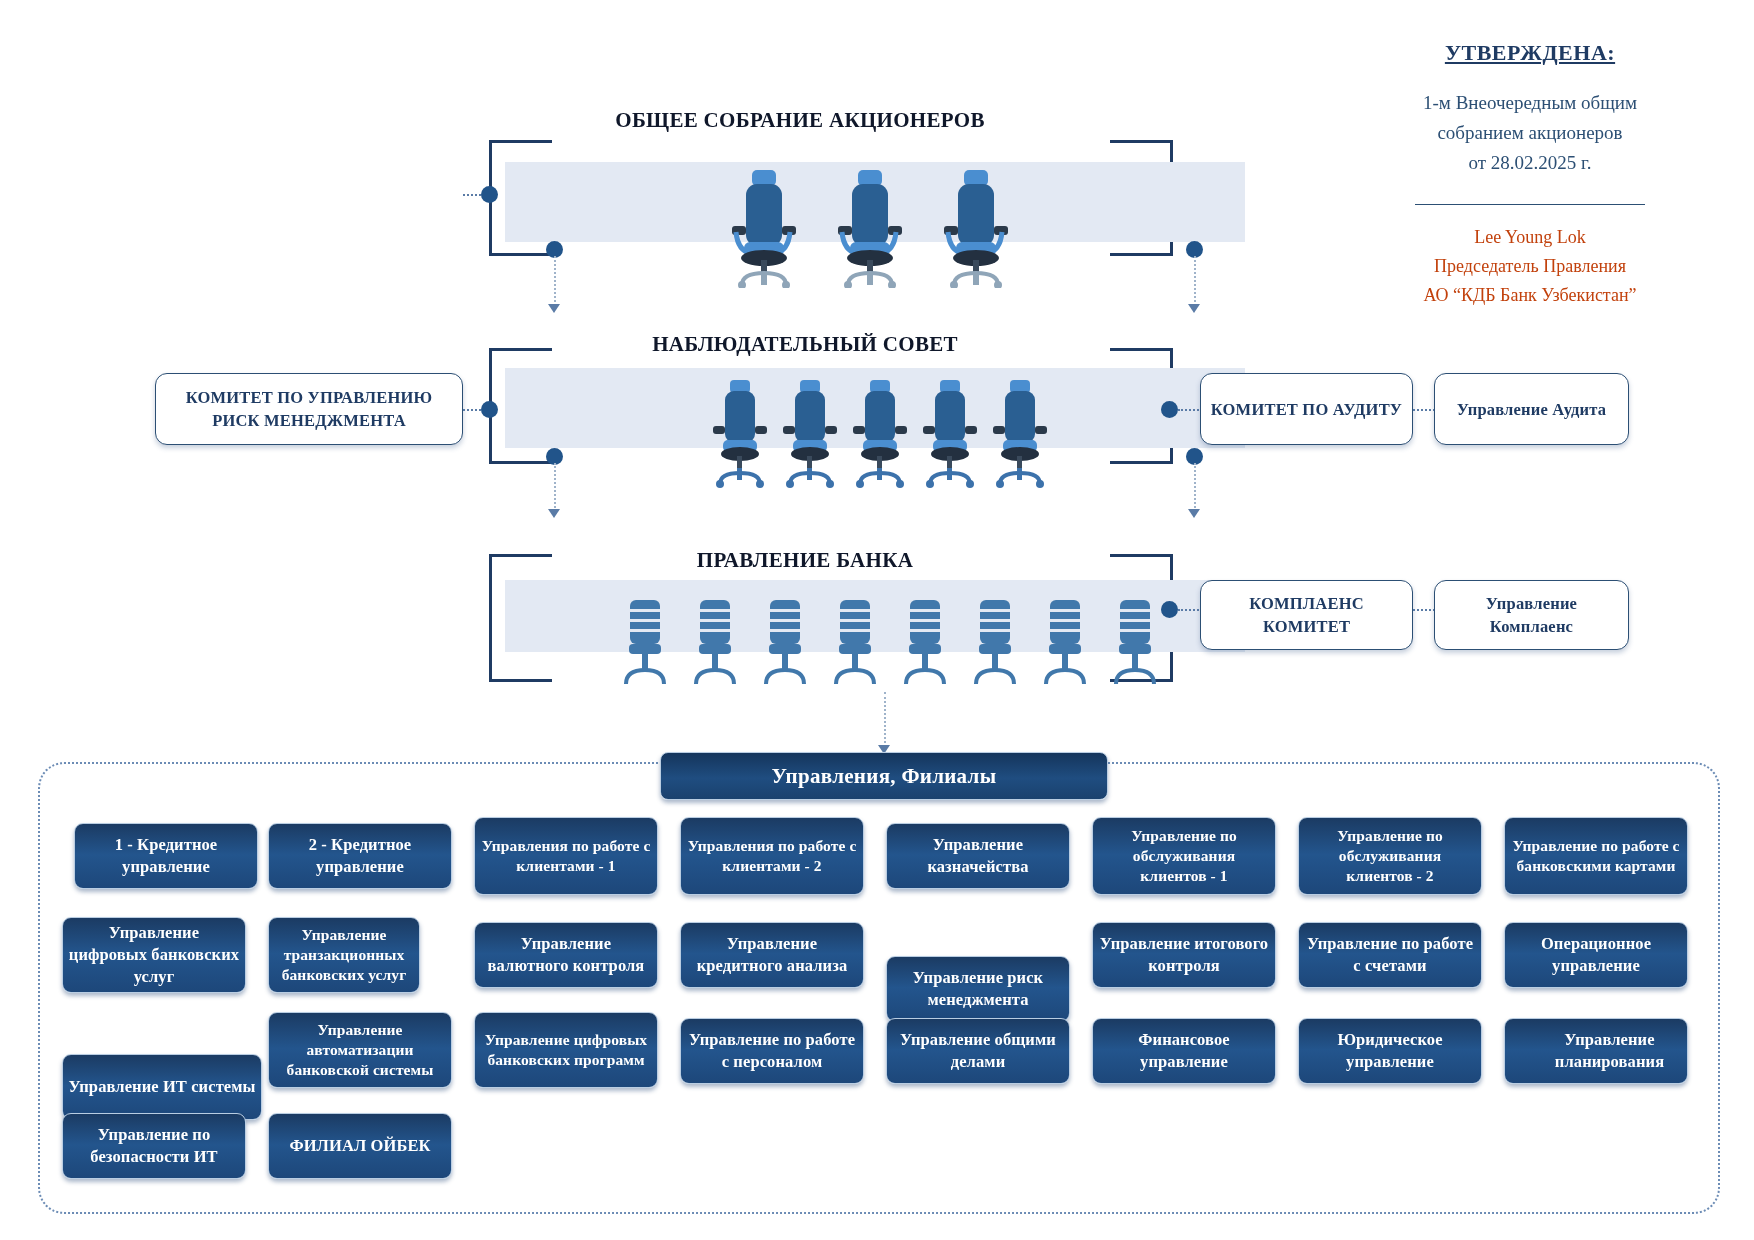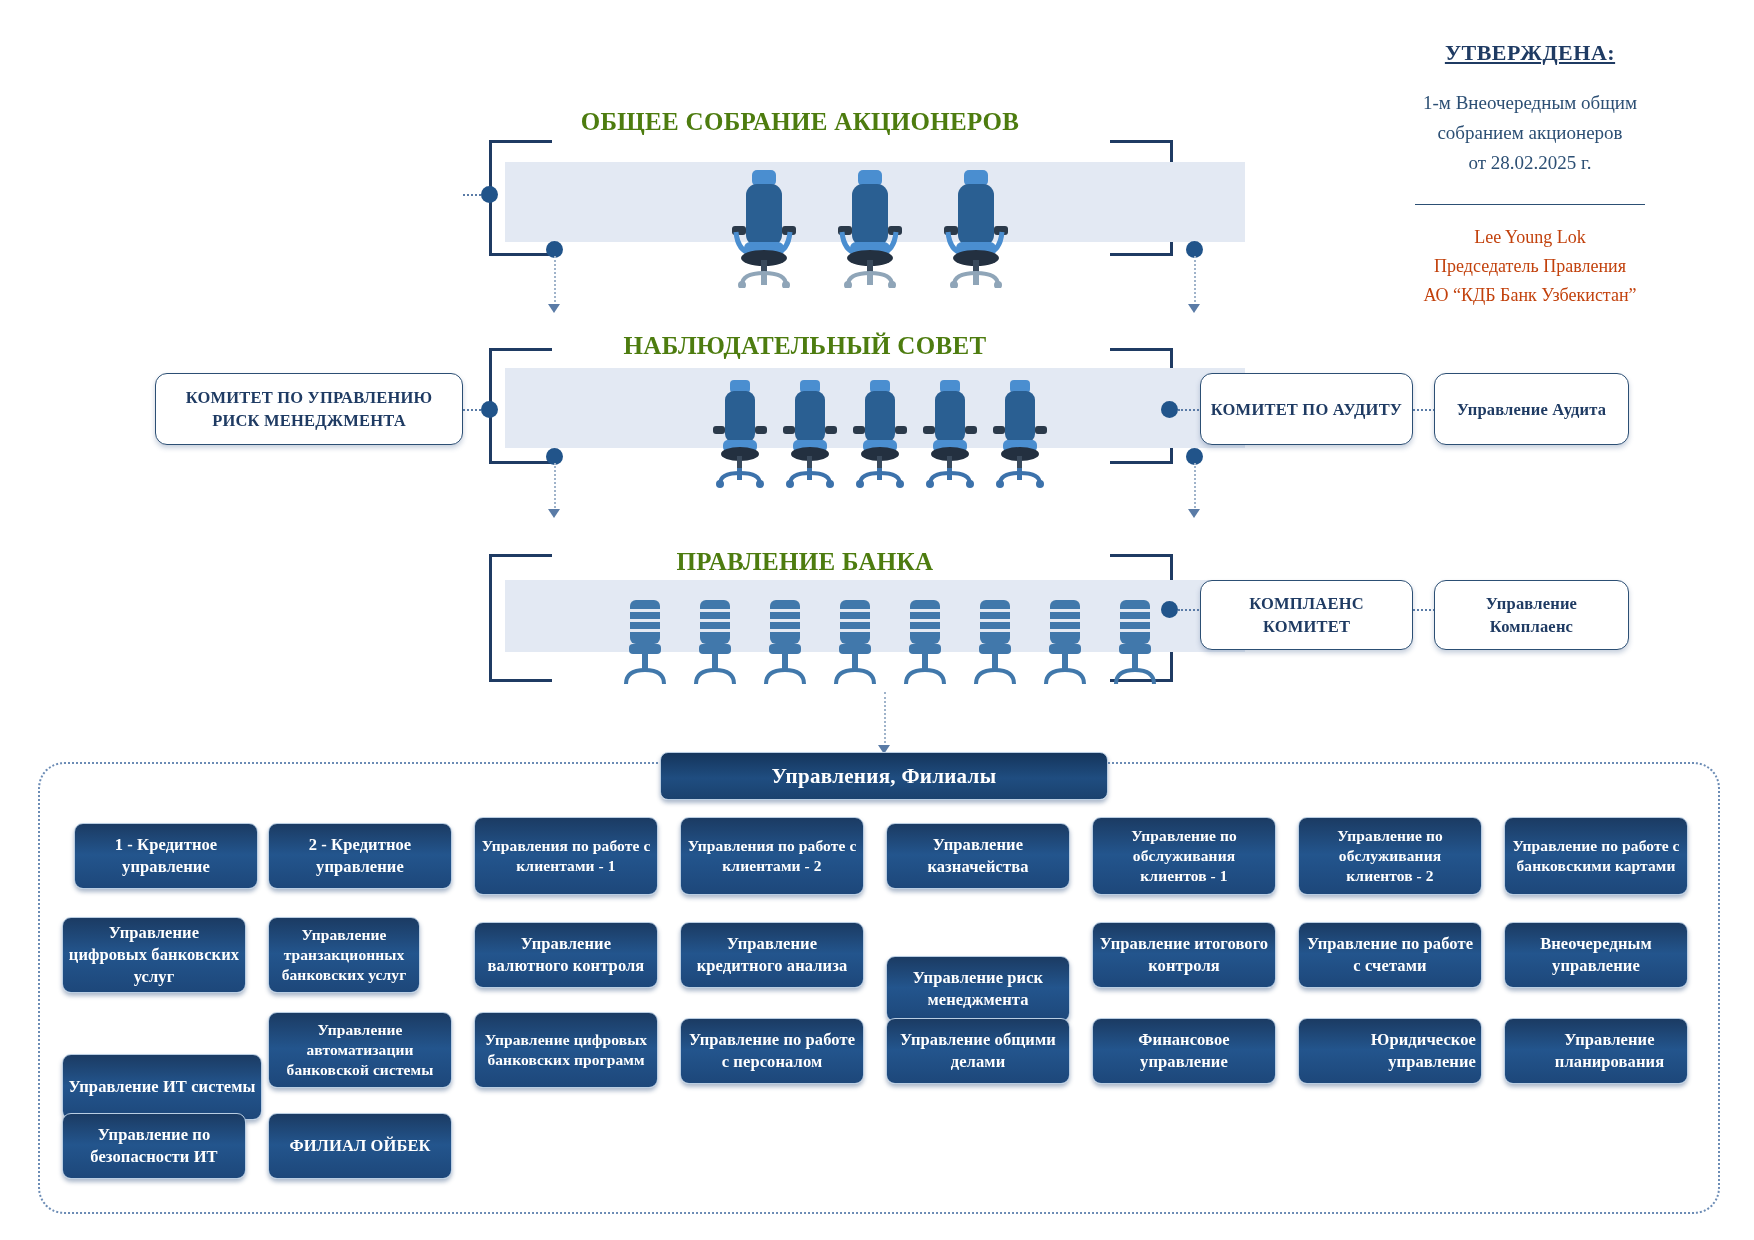--- a/index.html
+++ b/index.html
@@ -24,21 +24,21 @@
   .approval-line{font-size:19px;line-height:30px;color:#2c4f74;}
   .approval-rule{
     width:230px;height:0;border-top:1.5px solid #2c4f74;
     margin:26px auto 18px auto;
   }
   .sig-line{font-size:18px;line-height:29px;color:#c2410c;}
 
   
   .sec-title{
     position:absolute;text-align:center;font-weight:bold;
-    color:#4d7c0f;font-size:25px;letter-spacing:.3px;
+    color:#0f172a;font-size:21px;letter-spacing:.3px;
   }
 
   
   .band{position:absolute;background:#e3e9f3;}
 
   
   .bracket{position:absolute;border:3.5px solid #1f3b63;}
   .bracket.left-open{border-left:none;}
   .bracket.right-open{border-right:none;}
 
@@ -369,27 +369,27 @@
   <div class="card small" style="left:1298px;top:817px;width:184px;height:78px;">Управление по обслуживания клиентов - 2</div>
   <div class="card small" style="left:1504px;top:817px;width:184px;height:78px;">Управление по работе с банковскими картами</div>
 
   <div class="card" style="left:62px;top:917px;width:184px;height:76px;">Управление цифровых банковских услуг</div>
   <div class="card small" style="left:268px;top:917px;width:152px;height:76px;">Управление транзакционных банковских услуг</div>
   <div class="card" style="left:474px;top:922px;width:184px;height:66px;">Управление валютного контроля</div>
   <div class="card" style="left:680px;top:922px;width:184px;height:66px;">Управление кредитного анализа</div>
   <div class="card" style="left:886px;top:922px;width:184px;height:66px;margin-top:34px;">Управление риск менеджмента</div>
   <div class="card" style="left:1092px;top:922px;width:184px;height:66px;">Управление итогового контроля</div>
   <div class="card" style="left:1298px;top:922px;width:184px;height:66px;">Управление по работе с счетами</div>
-  <div class="card" style="left:1504px;top:922px;width:184px;height:66px;">Внеочередным управление</div>
+  <div class="card" style="left:1504px;top:922px;width:184px;height:66px;">Операционное управление</div>
 
   <div class="card" style="left:62px;top:1054px;width:200px;height:66px;">Управление ИТ системы</div>
   <div class="card small" style="left:268px;top:1012px;width:184px;height:76px;">Управление автоматизации банковской системы</div>
   <div class="card small" style="left:474px;top:1012px;width:184px;height:76px;">Управление цифровых банковских программ</div>
   <div class="card" style="left:886px;top:1018px;width:184px;height:66px;">Управление общими делами</div>
   <div class="card" style="left:680px;top:1018px;width:184px;height:66px;">Управление по работе с персоналом</div>
   <div class="card" style="left:1092px;top:1018px;width:184px;height:66px;">Финансовое управление</div>
-  <div class="card" style="left:1298px;top:1018px;width:184px;height:66px;text-align:right;">Юридическое управление</div>
+  <div class="card" style="left:1298px;top:1018px;width:184px;height:66px;">Юридическое управление</div>
   <div class="card" style="left:1504px;top:1018px;width:184px;height:66px;padding-left:32px;">Управление планирования</div>
 
   <div class="card" style="left:62px;top:1113px;width:184px;height:66px;">Управление по безопасности ИТ</div>
   <div class="card" style="left:268px;top:1113px;width:184px;height:66px;">ФИЛИАЛ ОЙБЕК</div>
 
 </div>
 
 </body></html>

